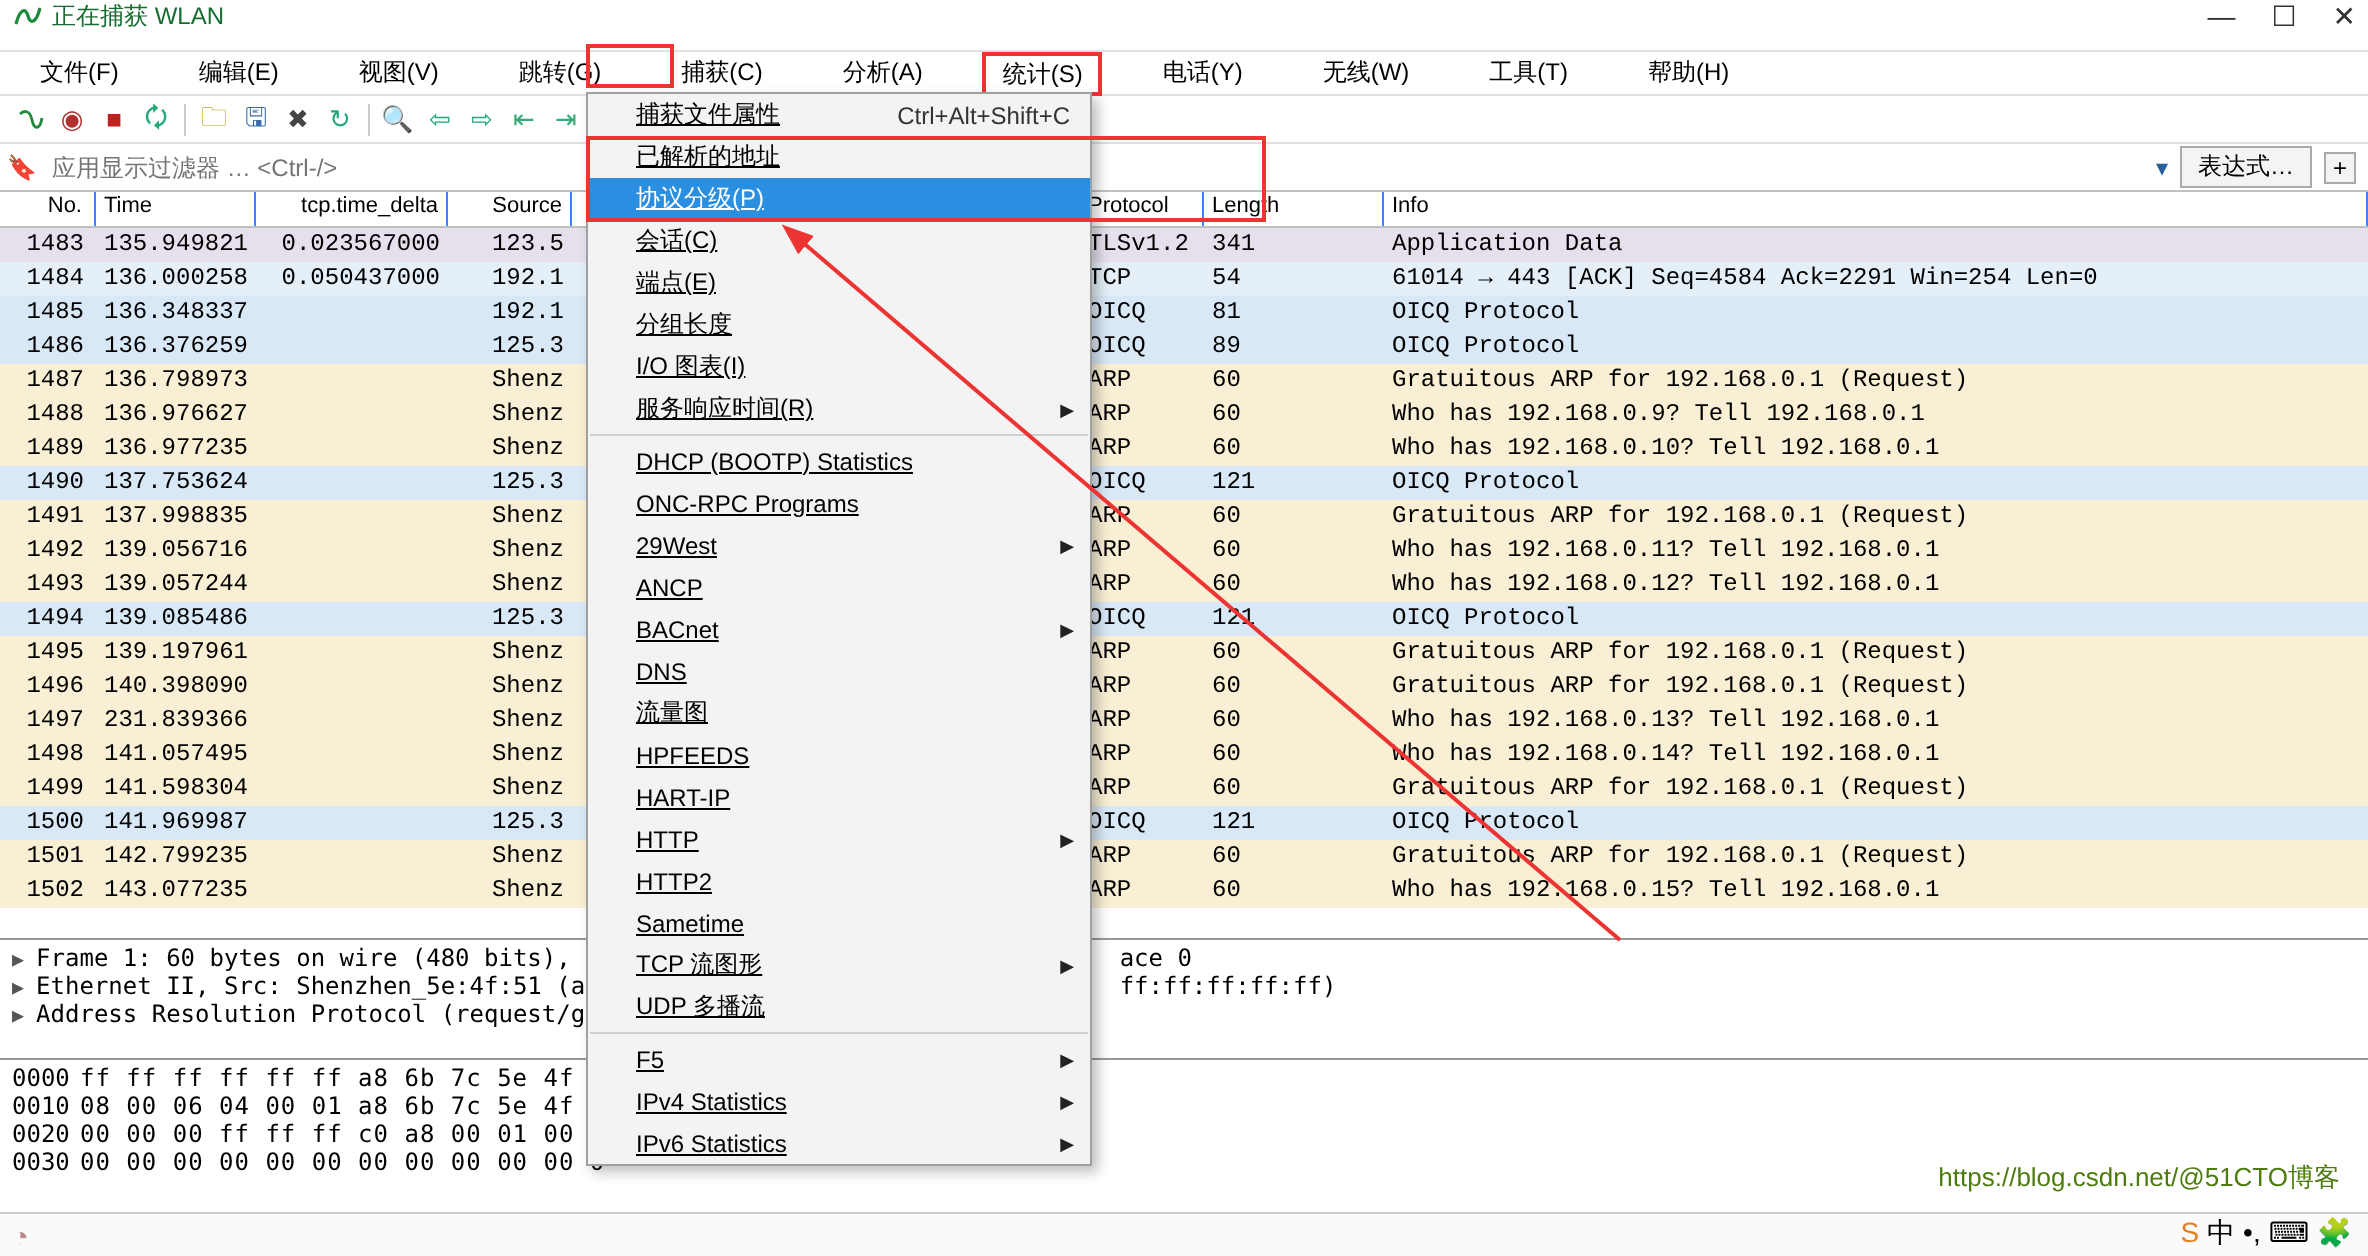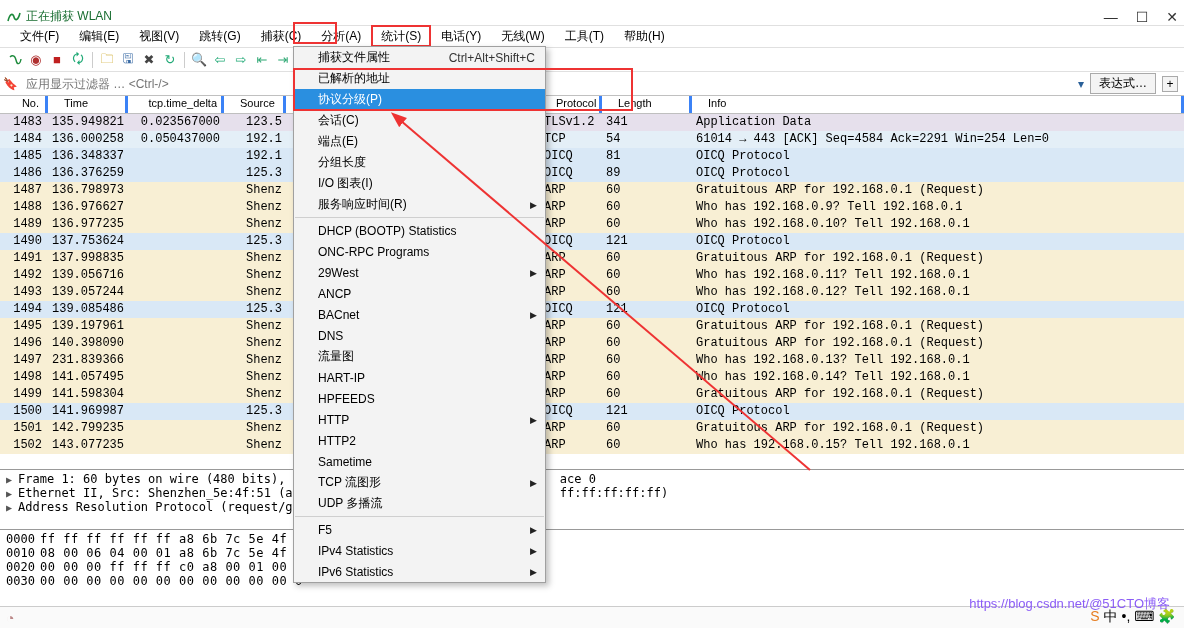--- a/index.html
+++ b/index.html
@@ -1,38 +1,38 @@
 <!DOCTYPE html>
 <html><head>
 <meta charset="utf-8">
 <style>
   * { box-sizing: border-box; margin:0; padding:0; }
   body { font-family: "Microsoft YaHei", "SimSun", sans-serif; font-size:12px; background:#fff; color:#000; width:1184px; height:628px; overflow:hidden; position:relative; }
-  .titlebar { display:flex; align-items:flex-end; height:26px; padding:0 6px; border-bottom:1px solid #e0e0e0; }
+  .titlebar { display:flex; align-items:flex-start; height:26px; padding:0 6px; border-bottom:1px solid #e0e0e0; }
   .titlebar .icon { width:16px; height:16px; margin-right:4px; display:inline-flex; align-items:center; justify-content:center; }
   .titlebar .title { flex:1; color:#176c2f; font-weight:500; }
   .winctl { display:flex; gap:18px; font-size:14px; color:#333; }
   .winctl span { cursor:default; }
 
-  .menubar { display:flex; height:22px; align-items:flex-end; padding-left:10px; border-bottom:1px solid #e0e0e0; }
+  .menubar { display:flex; height:22px; align-items:flex-start; padding-left:10px; border-bottom:1px solid #e0e0e0;gap:20px; }
   .menubar .mitem { padding:2px 10px; cursor:default; }
   .menubar .mitem.highlight { border:2px solid #e33; padding:0 8px; line-height:18px; }
 
   .toolbar { display:flex; align-items:center; height:24px; padding:2px 6px; gap:3px; border-bottom:1px solid #e0e0e0; }
   .tbtn { width:18px; height:18px; display:flex; align-items:center; justify-content:center; font-size:13px; color:#444; }
   .sep { width:1px; height:16px; background:#ccc; margin:0 2px; }
 
   .filterbar { display:flex; align-items:center; height:24px; border-bottom:1px solid #c0c0c0; }
   .filterbar .fbtn { width:22px; height:22px; display:flex; align-items:center; justify-content:center; color:#2a6099; }
   .filterbar input { flex:1; border:none; outline:none; height:20px; padding:0 4px; font-size:12px; color:#888; }
   .filterbar .rightctl { display:flex; align-items:center; gap:6px; padding:0 6px; }
   .expr-btn { border:1px solid #aaa; padding:1px 8px; background:#f4f4f4; }
 
   .table-header { display:flex; height:18px; border-bottom:1px solid #bfbfbf; background:#fff; font-size:11px; color:#000; }
-  .table-header div { border-right:3px solid #3b82f6; padding:1px 16px; overflow:hidden; white-space:nowrap; }
+  .table-header div { border-right:1px solid #3b82f6; padding:1px 4px; overflow:hidden; white-space:nowrap; }
   .col-no     { width:48px; text-align:right; padding-right:6px!important; }
   .col-time   { width:80px; }
   .col-delta  { width:96px; text-align:right; padding-right:4px!important;}
   .col-src    { width:62px;text-align:right; }
   .col-dst    { width:254px; } 
   .col-proto  { width:62px; }
   .col-len    { width:90px; padding-right:20px!important; }
   .col-info   { flex:1; }
 
   .packet-list { position:relative; height:355px; overflow:hidden; }
@@ -49,31 +49,31 @@
   .hex-pane { border-top:1px solid #999; padding:2px 6px; font-family:Consolas,monospace; font-size:12px; height:80px; overflow:hidden; background:#fff; }
   .hex-row { display:flex; gap:0; }
   .hex-off { width:34px; color:#000; }
   .hex-bytes { letter-spacing:0.5px; }
   .hex-ascii { color:#555; }
 
   .statusbar { position:absolute; bottom:0; left:0; right:0; height:22px; border-top:1px solid #ccc; display:flex; align-items:center; padding:0 6px; font-size:11px; color:#555; background:#fafafa; }
 
   
   .dropdown { position:absolute; top:46px; left:293px; width:253px; background:#f3f3f3; border:1px solid #a0a0a0; box-shadow:3px 3px 6px rgba(0,0,0,.25); z-index:50; font-size:12px; }
-  .dropdown .ditem { display:flex; align-items:center; height:21px; padding:0 12px 0 24px; cursor:default; position:relative; }
+  .dropdown .ditem { display:flex; align-items:center; height:21px; padding:0 12px 0 24px; cursor:default; position:relative;text-decoration:underline; }
   .dropdown .ditem .arrow { position:absolute; right:8px; font-size:9px; color:#222; }
   .dropdown .ditem .shortcut { position:absolute; right:10px; color:#333; }
   .dropdown .ditem.sel { background:#2a8fe0; color:#fff; }
   .dropdown hr { border:none; border-top:1px solid #cfcfcf; margin:2px 1px; }
 
   
   .annot-box { position:absolute; border:2px solid #e33; pointer-events:none; z-index:60; }
   .red-arrow { position:absolute; z-index:55; pointer-events:none; }
 
-  .watermark { position:absolute; right:14px; bottom:15px; color:#8b5cf6; font-size:13px; z-index:5; pointer-events:none;}
+  .watermark { position:absolute; right:14px; bottom:30px; color:#4d7c0f; font-size:13px; z-index:5; pointer-events:none;}
 
   .taskbar-icons { position:absolute; right:8px; bottom:2px; display:flex; gap:4px; font-size:14px; }
 </style>
 </head>
 <body>
 
 <div class="titlebar">
   <span class="icon">
     <svg width="16" height="16" viewBox="0 0 16 16">
         <path d="M2 12 C4 4,7 4,8 8 C9 12,12 12,14 4" stroke="#1d8a3c" fill="none" stroke-width="1.6"></path>
@@ -397,22 +397,22 @@
     <div class="ditem">I/O 图表(I)</div>
     <div class="ditem">服务响应时间(R)<span class="arrow">▶</span></div>
     <hr>
     <div class="ditem">DHCP (BOOTP) Statistics</div>
     <div class="ditem">ONC-RPC Programs</div>
     <div class="ditem">29West<span class="arrow">▶</span></div>
     <div class="ditem">ANCP</div>
     <div class="ditem">BACnet<span class="arrow">▶</span></div>
     <div class="ditem">DNS</div>
     <div class="ditem">流量图</div>
+    <div class="ditem">HPFEEDS</div>
     <div class="ditem">HART-IP</div>
-    <div class="ditem">HPFEEDS</div>
     <div class="ditem">HTTP<span class="arrow">▶</span></div>
     <div class="ditem">HTTP2</div>
     <div class="ditem">Sametime</div>
     <div class="ditem">TCP 流图形<span class="arrow">▶</span></div>
     <div class="ditem">UDP 多播流</div>
     <hr>
     <div class="ditem">F5<span class="arrow">▶</span></div>
     <div class="ditem">IPv4 Statistics<span class="arrow">▶</span></div>
     <div class="ditem">IPv6 Statistics<span class="arrow">▶</span></div>
   </div>

